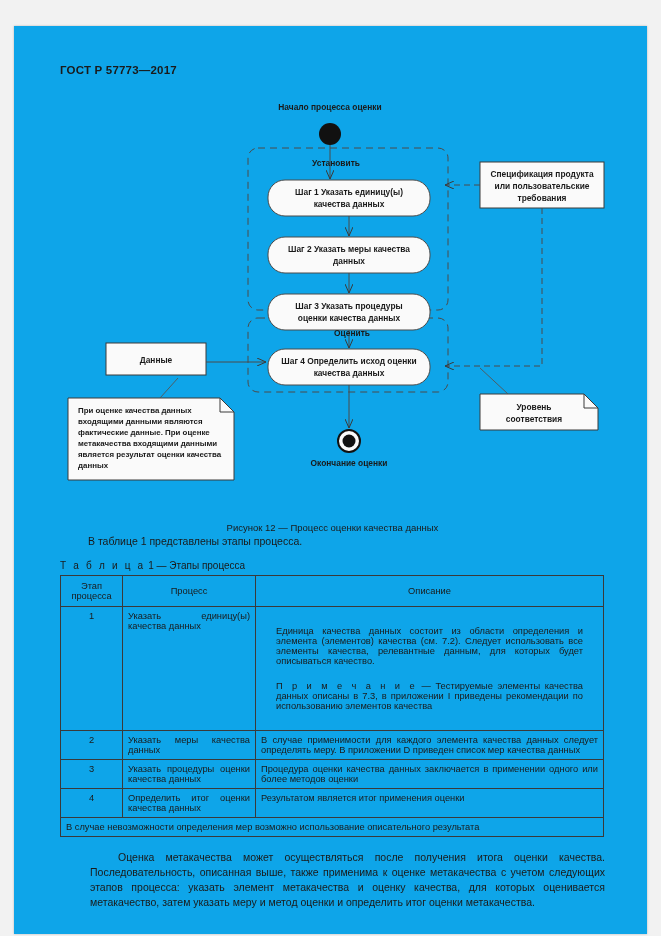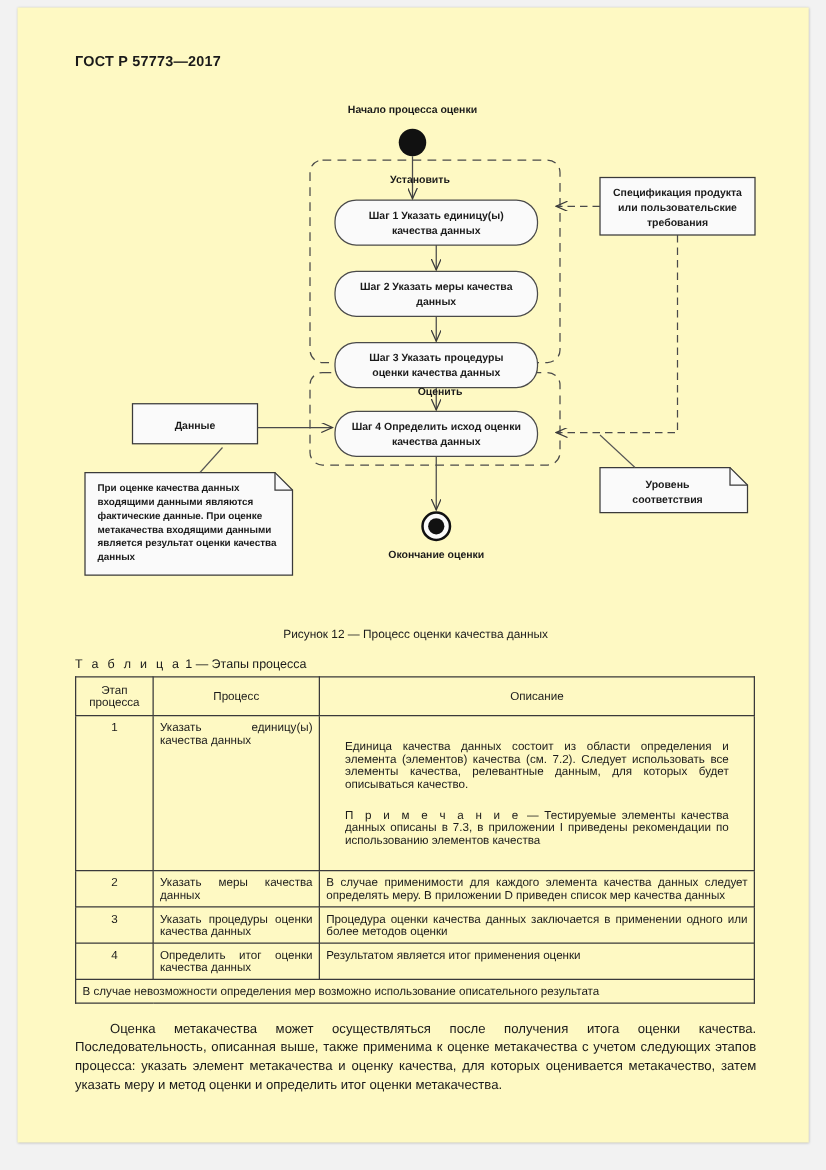--- a/index.html
+++ b/index.html
@@ -6,23 +6,23 @@
   body{
     width:661px;height:936px;
     background:#f2f2f2;
     font-family:"Liberation Sans", sans-serif;
     color:#1a1a1a;
     position:relative;
     overflow:hidden;
   }
   .page{
     position:absolute;
-    left:14px;top:6px;
+    left:14px;top:26px;
     width:633px;height:908px;
-    background:#fef9c3;
+    background:#0ea5e9;
     box-shadow:0 0 2px rgba(0,0,0,.25);
   }
   .inner{
     position:absolute;
     left:46px;top:38px;
     width:545px;
   }
 
   
   .doc-header{
@@ -92,20 +92,21 @@
   .cell-p{margin:15px;}
   .cell-p + .cell-p{margin-top:9px;}
 
   
   .closing{
     font-size:10.5px;
     margin-top:13px;
     text-align:justify;
     line-height:1.42;
     text-indent:28px;
+    margin-left:30px;
   }
   .pageno{
     font-size:10.5px;
     margin-top:16px;
   }
 
   
   .st{font-family:"Liberation Sans",sans-serif;font-size:8.4px;fill:#1a1a1a;}
   .st-sm{font-family:"Liberation Sans",sans-serif;font-size:7.9px;fill:#1a1a1a;}
 </style>
@@ -194,20 +195,21 @@
         <text class="st-sm" x="18" y="324">входящими данными являются</text>
         <text class="st-sm" x="18" y="335">фактические данные. При оценке</text>
         <text class="st-sm" x="18" y="346">метакачества входящими данными</text>
         <text class="st-sm" x="18" y="357">является результат оценки качества</text>
         <text class="st-sm" x="18" y="368">данных</text>
       </svg>
     </div>
 
     <div class="fig-cap">Рисунок 12 — Процесс оценки качества данных</div>
 
+    <div class="sec-body">В таблице 1 представлены этапы процесса.</div>
 
     <div class="tbl-title">
       <span class="sp">Т а б л и ц а</span>
       <span>1 — Этапы процесса</span>
     </div>
 
     <table class="steps">
       <colgroup>
         <col style="width:62px">
         <col style="width:133px">

